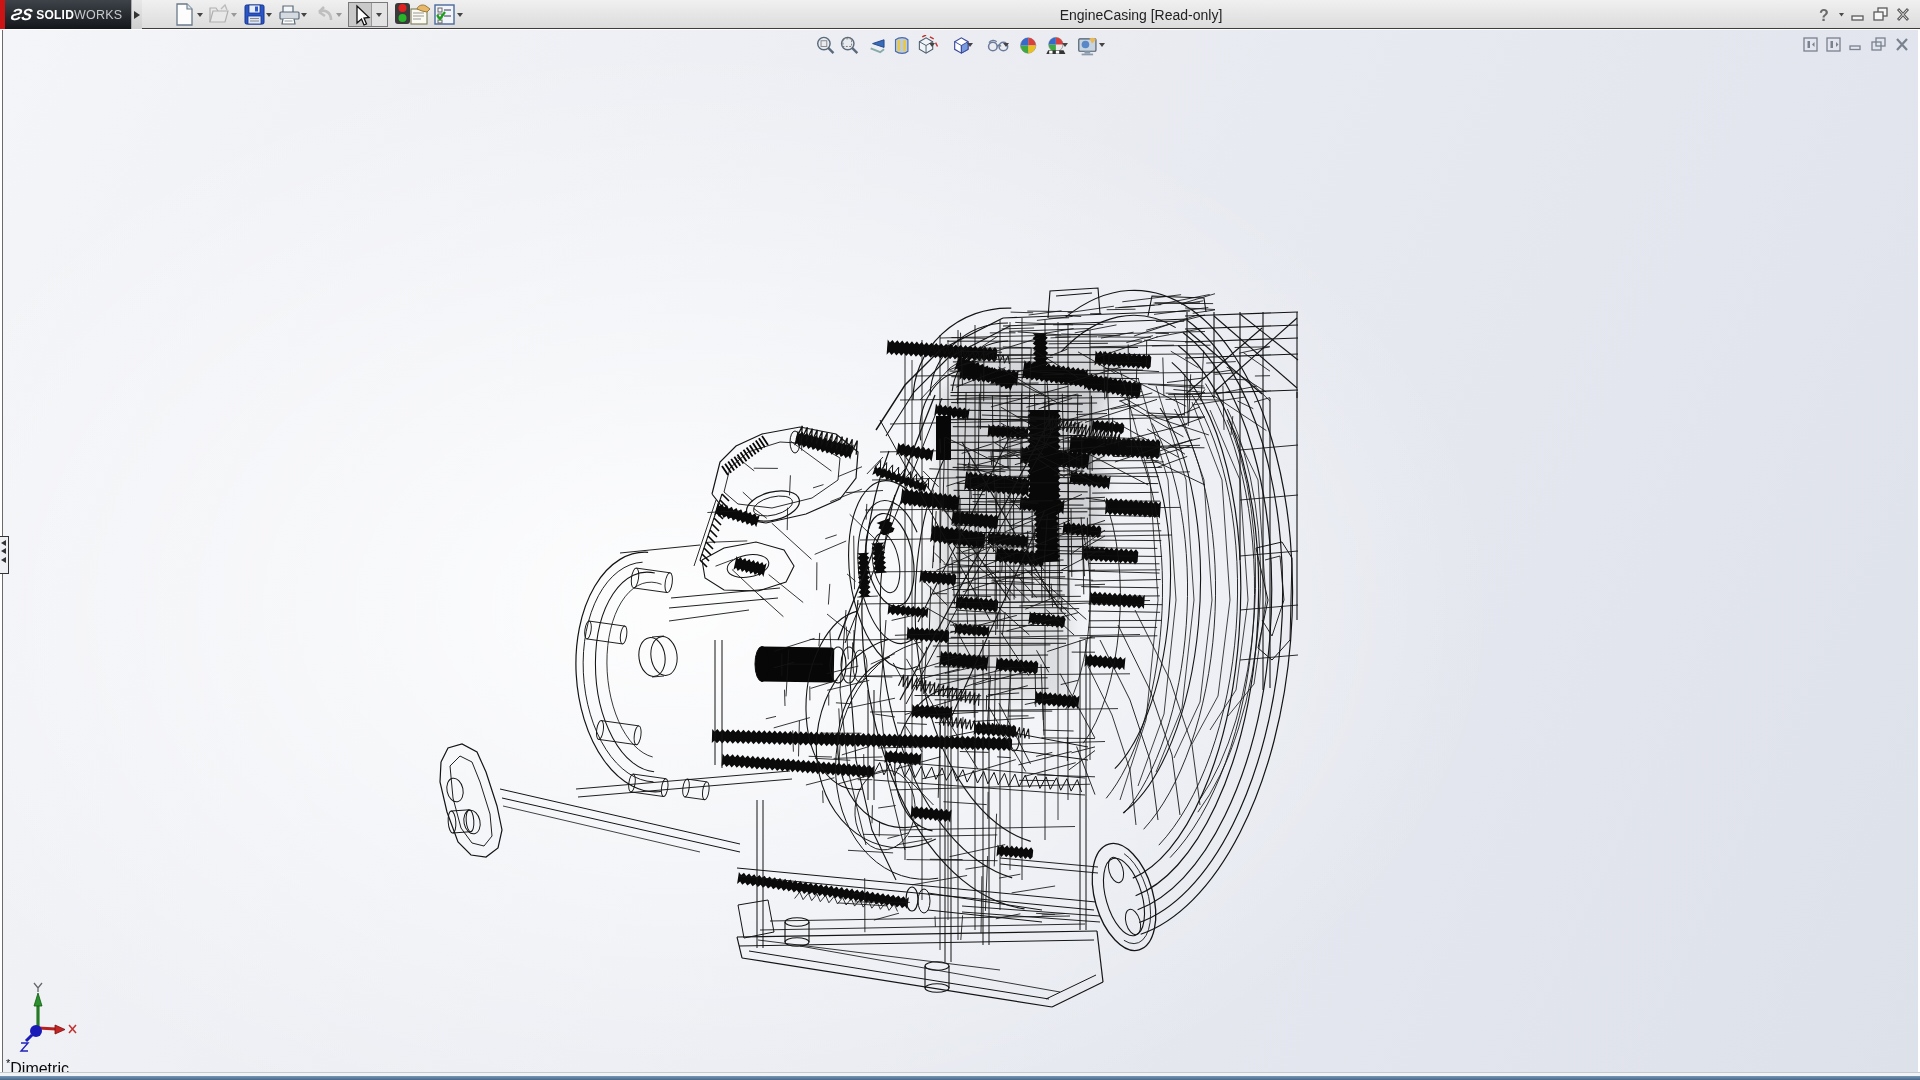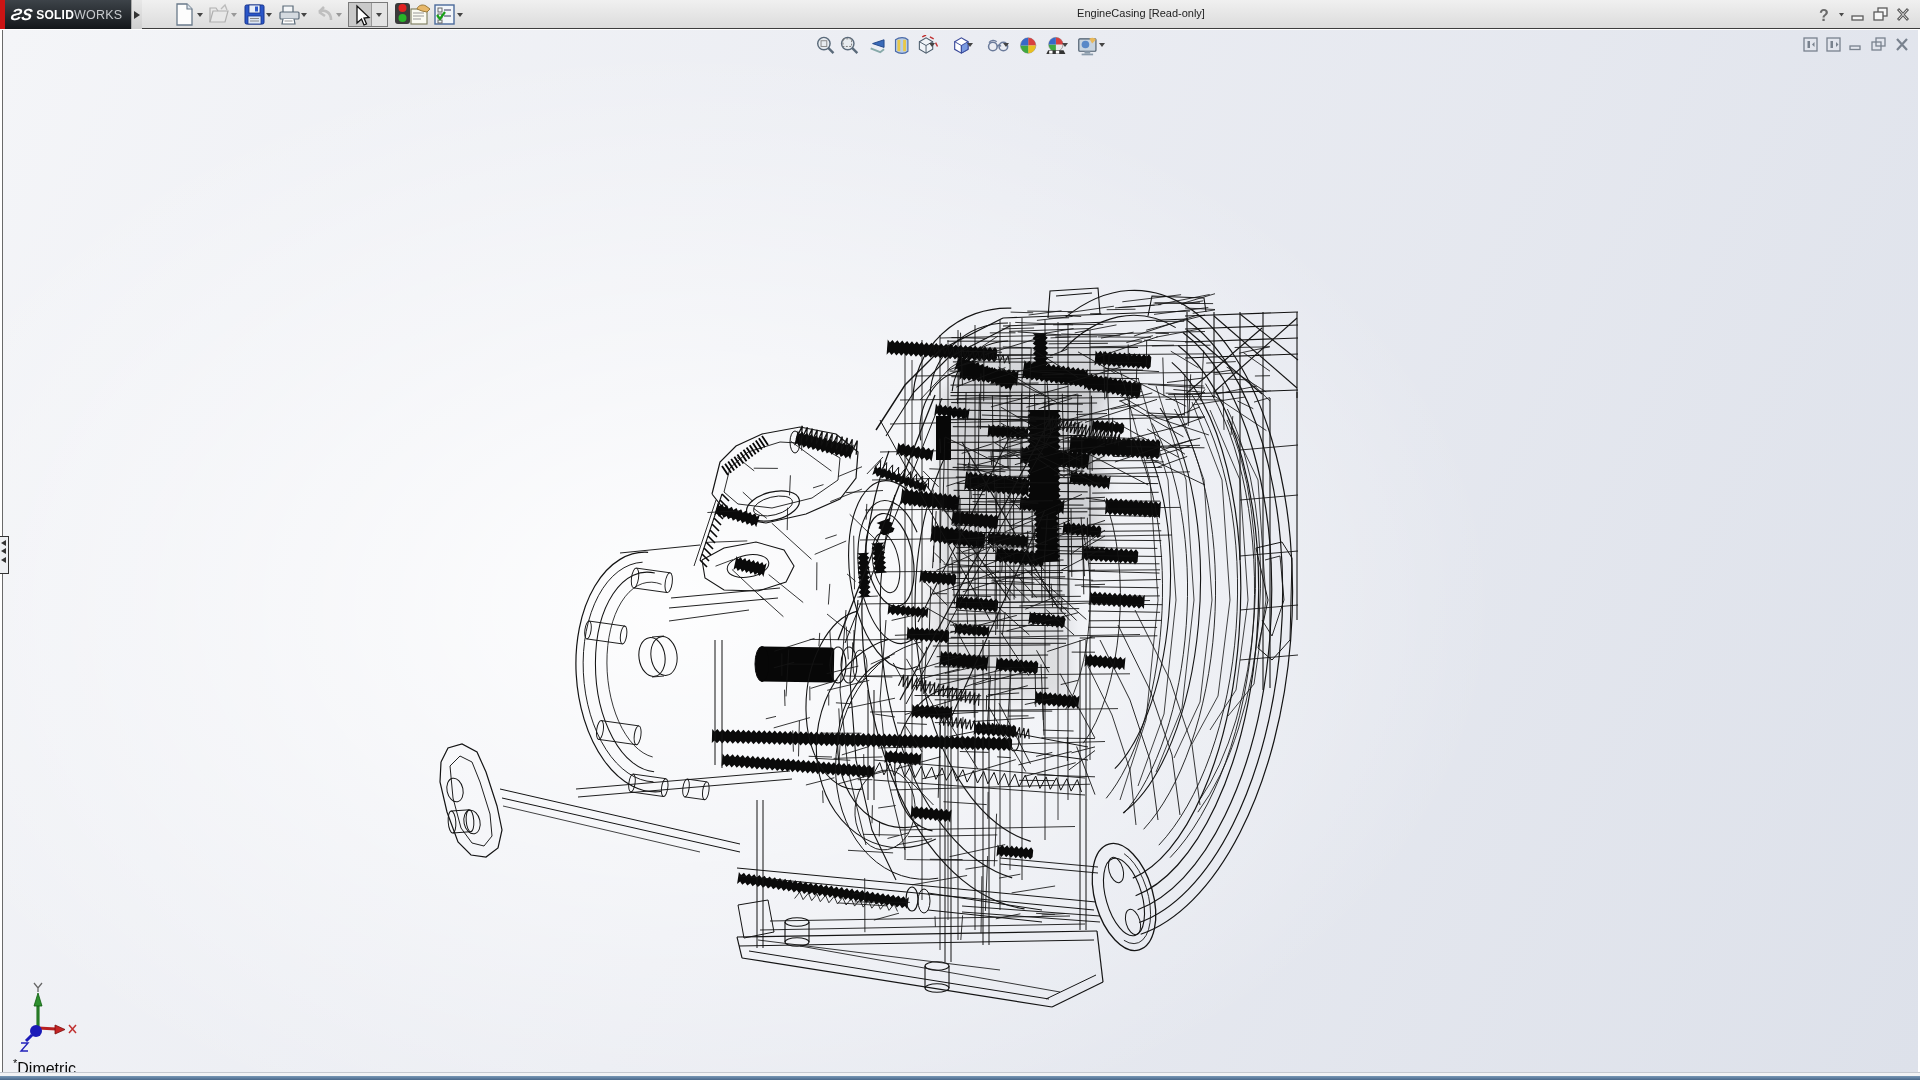--- a/index.html
+++ b/index.html
@@ -14,32 +14,32 @@
 #swlogo .t2 { font-size:12.5px; font-weight:normal; color:#c8cbce; letter-spacing:0.2px; }
 #swarrow { position:absolute; left:131px; top:0; width:11px; height:29px;
   background:linear-gradient(#e8e8e8,#cfcfcf); border-left:1px solid #aaa; }
 #swarrow:after { content:""; position:absolute; left:2px; top:11px;
   border-left:6px solid #333; border-top:4px solid transparent; border-bottom:4px solid transparent; }
 .ticon { position:absolute; top:3px; width:23px; height:23px; }
 .caret { position:absolute; top:13px; width:0; height:0;
   border-top:4px solid #444; border-left:3.5px solid transparent; border-right:3.5px solid transparent; }
 .caret.dis { border-top-color:#999; }
 #title { position:absolute; top:7px; left:1141px; transform:translateX(-50%);
-  font-size:11px; color:#222; }
+  font-size:14px; color:#222; }
 #winctl { position:absolute; right:2px; top:5px; }
 #viewport { position:absolute; left:2px; top:30px; width:1916px; height:1047px;
   background:
    radial-gradient(ellipse 1150px 780px at 35% 55%, rgba(255,255,255,0.92), rgba(255,255,255,0) 72%),
    linear-gradient(115deg,#f4f5f8 0%, #eaecf2 45%, #dde1ea 100%);
   border-left:1px solid #6a6a6a; }
 #statusbar { position:absolute; left:0; top:1072px; width:1920px; height:8px;
   background:#f2f3f5; border-top:1px solid #c5c9d0; }
 #statusblue { position:absolute; left:0; top:1076px; width:1920px; height:4px;
   background:linear-gradient(#7797b5,#49688a); }
-#dimetric { position:absolute; left:13px; top:1057px; font-size:16px; color:#0a0a0a; }
+#dimetric { position:absolute; left:6px; top:1057px; font-size:16px; color:#0a0a0a; }
 #lefttab { position:absolute; left:0px; top:536px; width:9px; height:38px;
   background:#eef0f3; border:1px solid #333; border-left:none; }
 .ltri { width:0; height:0; border-right:5px solid #333; border-top:3.5px solid transparent;
   border-bottom:3.5px solid transparent; margin:2.5px 0 0 1px; }
 .vicon { position:absolute; top:34px; }
 </style></head><body>
 
 <div id="viewport"></div>
 
 <svg id="engine" style="position:absolute;left:0;top:0" width="1920" height="1080" viewBox="0 0 1920 1080">

